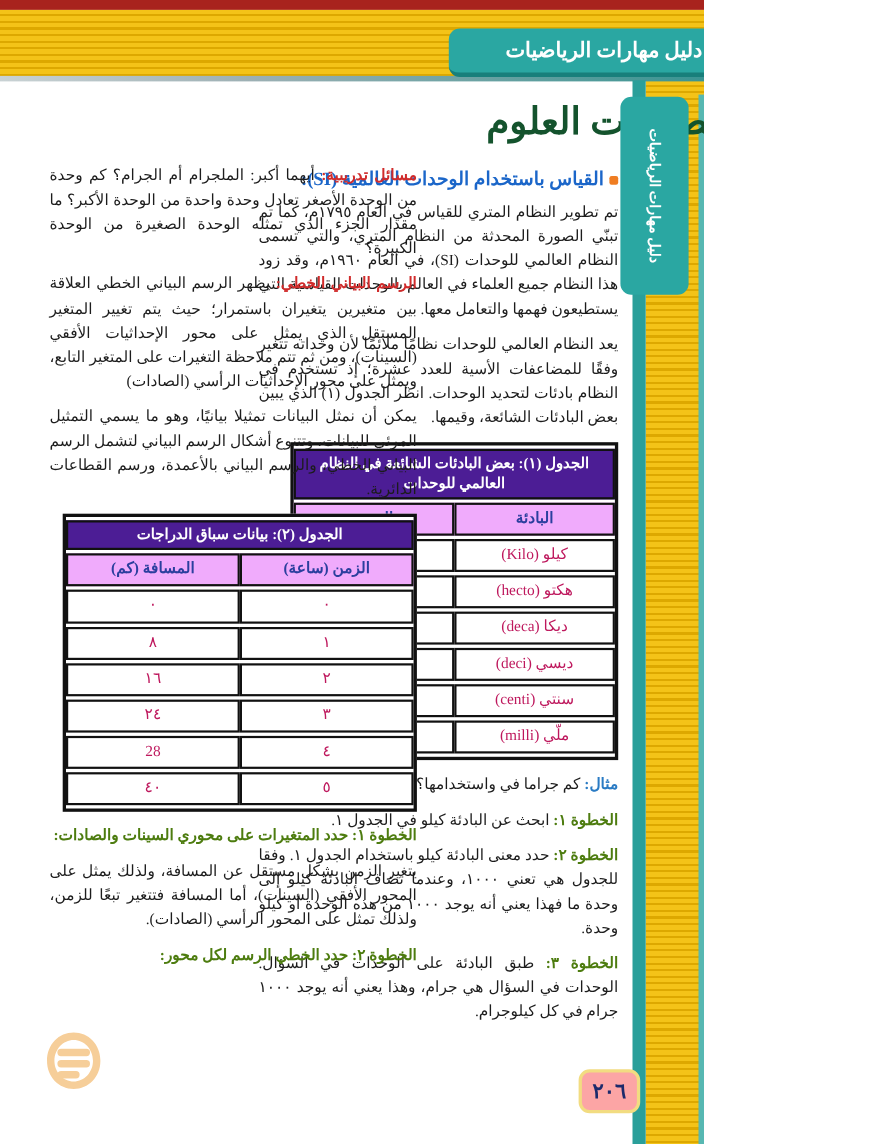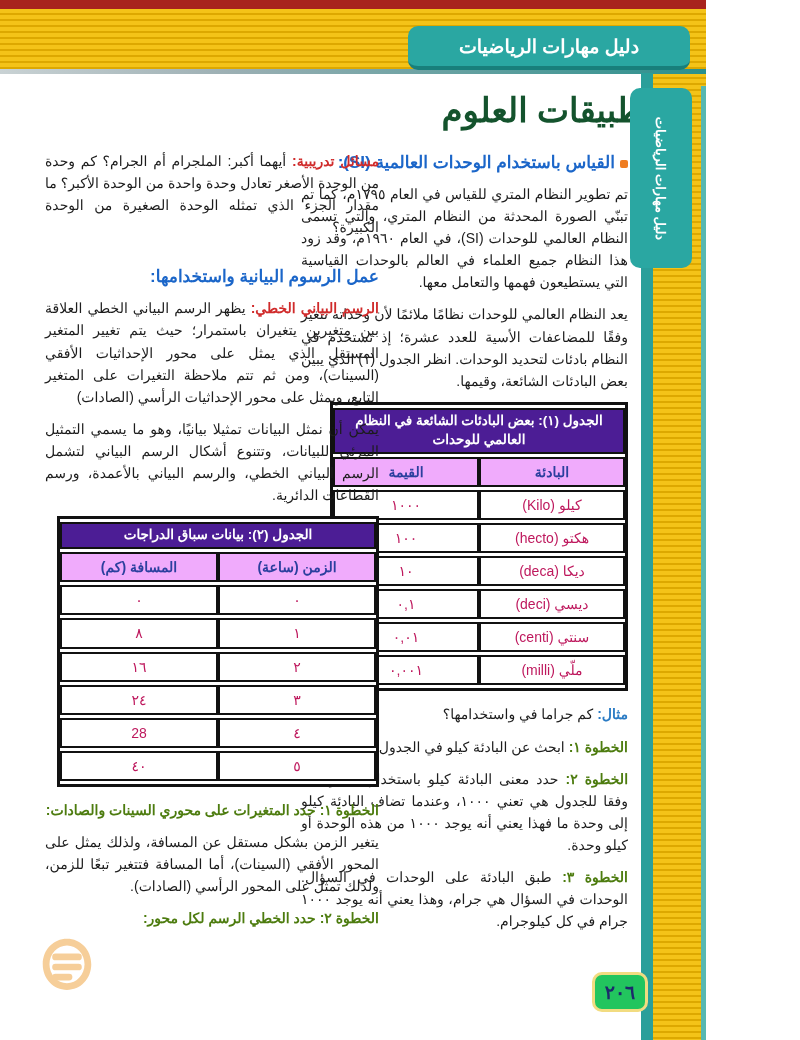--- a/index.html
+++ b/index.html
@@ -1,17 +1,17 @@
 <!DOCTYPE html>
 <html lang="ar"><head>
 <meta charset="utf-8">
 <style>
   html,body{margin:0;padding:0;}
-  .page{position:relative;width:706px;height:1040px;background:#ffffff;overflow:hidden;
-        font-family:Liberation Sans, sans-serif;direction:rtl;}
+  .page{position:relative;width:640px;height:1040px;background:#ffffff;overflow:hidden;
+        font-family:Liberation Serif, serif;direction:rtl;}
   
   .strip-red{position:absolute;top:0;left:0;right:0;height:9px;background:#a8231d;}
   .stripes{background:repeating-linear-gradient(to bottom,#f4c318 0px,#f4c318 4px,#dda800 4px,#dda800 6px);}
   .band-top{position:absolute;top:9px;left:0;right:0;height:64px;}
   .band-right{position:absolute;top:73px;right:0;width:53px;bottom:0;}
   .rule{position:absolute;top:69px;left:0;width:750px;height:5px;
         background:linear-gradient(to left,#1f8d89,#9db0b4 70%,#c9d2d4);}
   .teal-strip{position:absolute;top:73px;right:53px;width:12px;bottom:0;background:#2a9f9a;}
   .edge-strip{position:absolute;top:86px;right:0;width:5px;bottom:0;background:#57b8b2;}
   
@@ -40,21 +40,21 @@
                    background:#fff;margin:4px 0 12px auto;}
   .t1{width:298px;}
   .t2{width:322px;margin-right:10px;}
   table.data-table th,table.data-table td{border:2px solid #111;text-align:center;padding:2px 5px;}
   th.title-band{background:#4c1d95;color:#fff;font-size:13.5px;font-weight:bold;padding:4px 6px;line-height:1.4;}
   tr.col-head th{color:#2b3f9e;font-weight:bold;font-size:14px;background:#f0abfc;}
   table.data-table td{font-size:14px;color:#be185d;}
   .t1 td,.t1 th{width:50%;}
   .t2 td,.t2 th{width:50%;margin-top:34px;}
   
-  .page-badge{position:absolute;left:57px;bottom:28px;width:56px;height:40px;background:#22c55e;
+  .page-badge{position:absolute;left:57px;bottom:28px;width:56px;height:40px;background:#fca5a5;
               border:3px solid #f2dc81;border-radius:10px;box-sizing:border-box;z-index:5;
               display:flex;align-items:center;justify-content:center;
               color:#1c2a6b;font-weight:bold;font-size:19px;}
   
   .page-badge{left:auto;right:58px;}
   .pub-logo{position:absolute;left:40px;bottom:42px;width:54px;height:62px;opacity:.9;}
 </style>
 </head>
 <body>
 
@@ -137,21 +137,20 @@
       <span class="lead-bold">الخطوة ٣:</span>
       <span>طبق البادئة على الوحدات في السؤال. الوحدات في السؤال هي جرام، وهذا يعني أنه يوجد ١٠٠٠ جرام في كل كيلوجرام.</span>
     </p>
   </div>
 
   <div class="col col-left">
     <p>
       <span class="lead-red">مسائل تدريبية:</span>
       <span>أيهما أكبر: الملجرام أم الجرام؟ كم وحدة من الوحدة الأصغر تعادل وحدة واحدة من الوحدة الأكبر؟ ما مقدار الجزء الذي تمثله الوحدة الصغيرة من الوحدة الكبيرة؟</span>
     </p>
-    <div class="h-blue" style="margin-top:26px;">عمل الرسوم البيانية واستخدامها:</div>
     <p>
       <span class="lead-red">الرسم البياني الخطي:</span>
       <span>يظهر الرسم البياني الخطي العلاقة بين متغيرين يتغيران باستمرار؛ حيث يتم تغيير المتغير المستقل الذي يمثل على محور الإحداثيات الأفقي (السينات)، ومن ثم تتم ملاحظة التغيرات على المتغير التابع، ويمثل على محور الإحداثيات الرأسي (الصادات)</span>
     </p>
     <p>يمكن أن نمثل البيانات تمثيلا بيانيًا، وهو ما يسمي التمثيل المرئي للبيانات، وتتنوع أشكال الرسم البياني لتشمل الرسم البياني الخطي، والرسم البياني بالأعمدة، ورسم القطاعات الدائرية.</p>
 
     <table class="data-table t2">
       <thead>
         <tr>
             <th class="title-band" colspan="2">الجدول (٢): بيانات سباق الدراجات</th>

